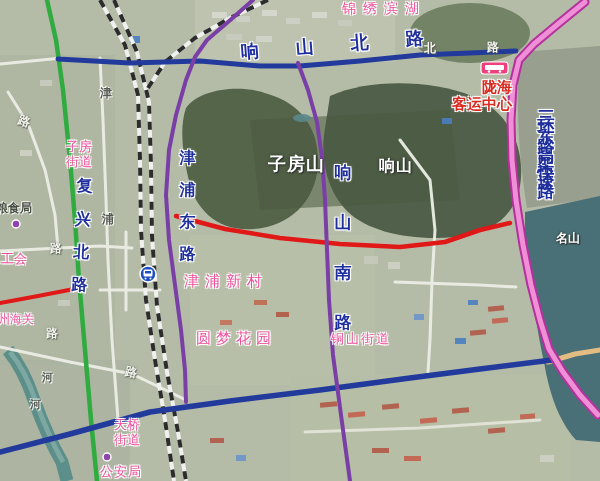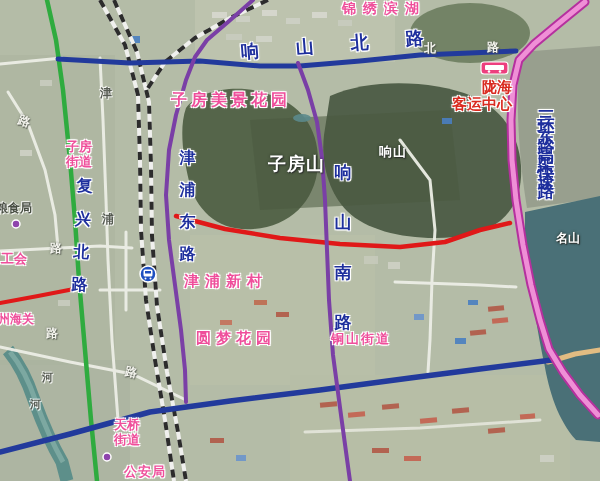--- a/index.html
+++ b/index.html
@@ -2,21 +2,21 @@
 <html><head>
 <meta charset="utf-8">
 <style>
   html,body{margin:0;padding:0;}
   #stage{position:relative;width:600px;height:481px;overflow:hidden;
          font-family:"DejaVu Sans","Liberation Sans",sans-serif;background:#b4bca7;}
   #stage svg{position:absolute;left:0;top:0;}
   .lbl{position:absolute;white-space:pre-line;line-height:1.15;pointer-events:auto;}
   .blue{color:#1e2f9d;font-weight:bold;
         text-shadow:-1px -1px 0 #fff,1px -1px 0 #fff,-1px 1px 0 #fff,1px 1px 0 #fff,0 0 3px #fff;}
-  .pink{color:#ef4f9b;font-weight:bold;
+  .pink{color:#ef4f9b;font-weight:normal;
         text-shadow:-1px -1px 0 #fff,1px -1px 0 #fff,-1px 1px 0 #fff,1px 1px 0 #fff,0 0 3px #fff;}
   .red{color:#d92b20;font-weight:bold;text-align:right;
         text-shadow:-1px -1px 0 #fff,1px -1px 0 #fff,-1px 1px 0 #fff,1px 1px 0 #fff,0 0 3px #fff;}
   .white{color:#ffffff;font-weight:bold;
         text-shadow:0 0 3px rgba(30,40,30,.95),1px 1px 1px #333;}
   .gray{color:#565b52;font-weight:bold;
         text-shadow:-1px -1px 0 rgba(255,255,255,.8),1px 1px 0 rgba(255,255,255,.8),0 0 2px #fff;}
   .wroad{color:#f4f4ee;font-weight:bold;text-shadow:0 0 2px rgba(90,95,85,.9),1px 1px 1px rgba(80,85,75,.8);}
   .vert{writing-mode:vertical-rl;text-orientation:upright;}
 </style>
@@ -150,35 +150,34 @@
 <div class="lbl blue" style="left:241px;top:42px;font-size:18px;letter-spacing:37px;transform:rotate(-4.5deg);transform-origin:left center;">响山北路</div>
 <div class="lbl blue vert" style="left:178px;top:136px;font-size:16px;letter-spacing:32px;">津浦东路</div>
 <div class="lbl blue vert" style="left:333px;top:149px;font-size:17px;letter-spacing:50px;">响山南路</div>
 <div class="lbl blue vert" style="left:73px;top:164px;font-size:16px;letter-spacing:33px;transform:rotate(3deg);">复兴北路</div>
 <div class="lbl blue vert" style="left:536px;top:96px;font-size:17px;letter-spacing:9px;">三环东路高架快速路</div>
 
 <div class="lbl red" style="left:438px;top:79px;width:74px;font-size:15px;">陇海
 客运中心</div>
 
 <div class="lbl pink" style="left:342px;top:0px;font-size:14px;letter-spacing:7px;">锦绣滨湖</div>
-<div class="lbl pink" style="left:171px;top:91px;font-size:16px;letter-spacing:4px;">子房美景花园</div>
 <div class="lbl pink" style="left:66px;top:106px;font-size:13px;text-align:center;margin-top:34px;">子房
 街道</div>
 <div class="lbl pink" style="left:184px;top:273px;font-size:15px;letter-spacing:6px;">津浦新村</div>
 <div class="lbl pink" style="left:196px;top:330px;font-size:15px;letter-spacing:5px;">圆梦花园</div>
 <div class="lbl pink" style="left:331px;top:332px;font-size:13px;letter-spacing:2px;text-align:center;">铜山街道</div>
 <div class="lbl pink" style="left:114px;top:418px;font-size:13px;text-align:center;">天桥
 街道</div>
-<div class="lbl pink" style="left:124px;top:465px;font-size:13px;letter-spacing:1px;">公安局</div>
+<div class="lbl pink" style="left:100px;top:465px;font-size:13px;letter-spacing:1px;">公安局</div>
 <div class="lbl pink" style="left:1px;top:252px;font-size:13px;">工会</div>
 <div class="lbl pink" style="left:-2px;top:313px;font-size:12px;">州海关</div>
 <div class="lbl gray" style="left:-4px;top:202px;font-size:12px;color:#474d42;">粮食局</div>
 
 <div class="lbl white" style="left:244px;top:154px;font-size:18px;letter-spacing:1px;margin-left:24px;">子房山</div>
-<div class="lbl white" style="left:379px;top:145px;font-size:13px;letter-spacing:1px;">响山</div>
+<div class="lbl white" style="left:379px;top:157px;font-size:16px;letter-spacing:1px;">响山</div>
 <div class="lbl white" style="left:556px;top:232px;font-size:12px;">名山</div>
 
 <div class="lbl gray" style="left:100px;top:87px;font-size:12px;">津</div>
 <div class="lbl gray" style="left:102px;top:213px;font-size:12px;">浦</div>
 <div class="lbl gray" style="left:42px;top:372px;font-size:11px;">河</div>
 <div class="lbl gray" style="left:30px;top:399px;font-size:11px;">河</div>
 <div class="lbl wroad" style="left:18px;top:115px;font-size:12px;transform:rotate(20deg);">路</div>
 <div class="lbl wroad" style="left:50px;top:242px;font-size:12px;">路</div>
 <div class="lbl wroad" style="left:46px;top:327px;font-size:12px;">路</div>
 <div class="lbl wroad" style="left:125px;top:366px;font-size:12px;transform:rotate(12deg);">路</div>

